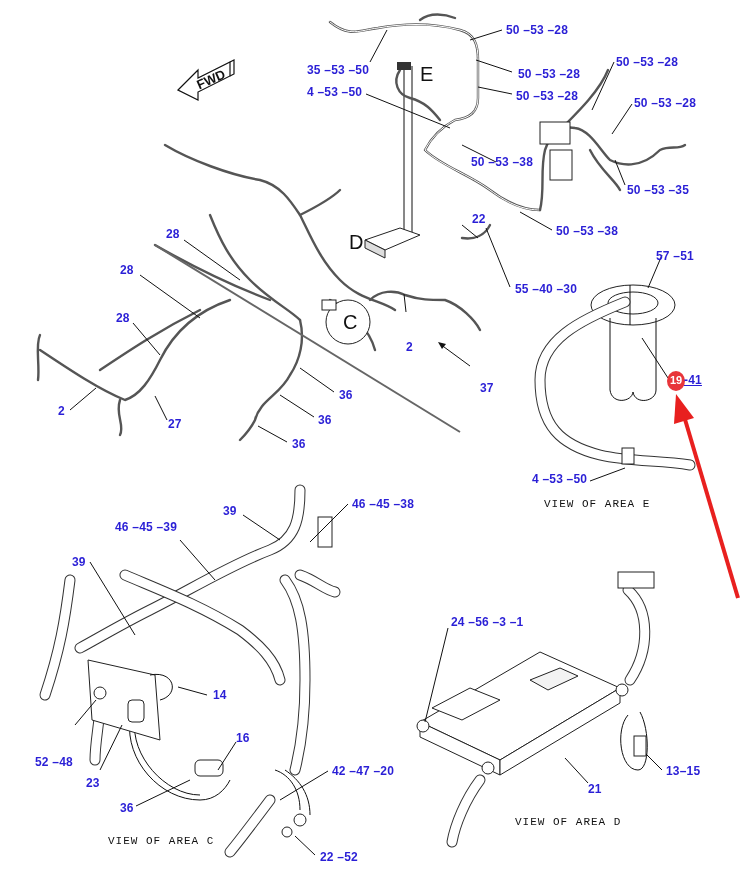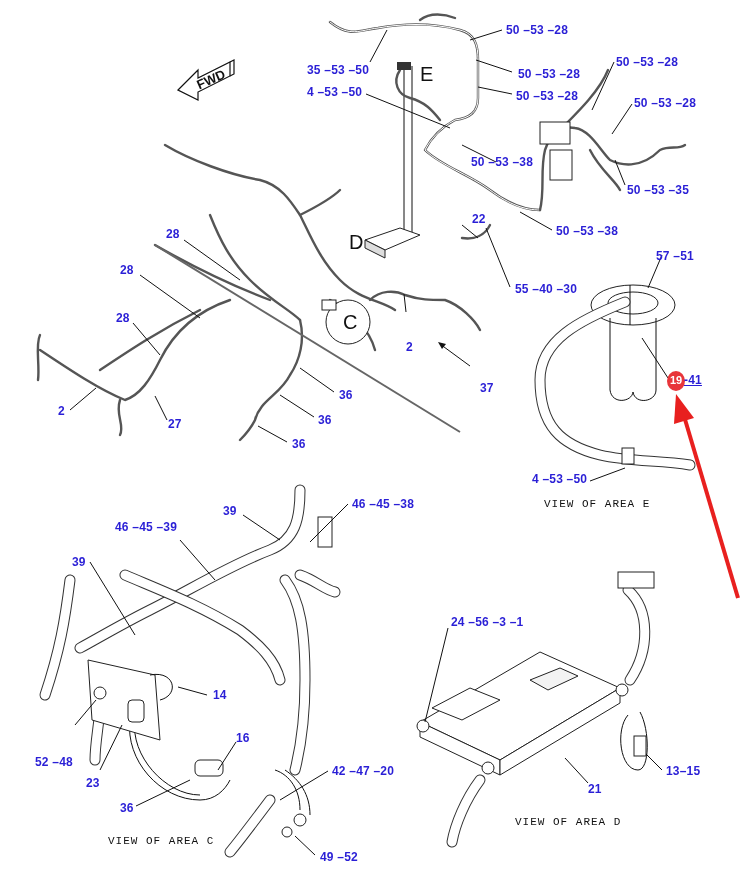--- a/index.html
+++ b/index.html
@@ -224,21 +224,21 @@
   <div class="callout" style="left:352px;top:497px;">46 –45 –38</div>
   <div class="callout" style="left:223px;top:504px;">39</div>
   <div class="callout" style="left:115px;top:520px;">46 –45 –39</div>
   <div class="callout" style="left:72px;top:555px;">39</div>
   <div class="callout" style="left:213px;top:688px;">14</div>
   <div class="callout" style="left:35px;top:719px;margin-top:36px;">52 –48</div>
   <div class="callout" style="left:236px;top:731px;">16</div>
   <div class="callout" style="left:86px;top:776px;">23</div>
   <div class="callout" style="left:332px;top:764px;">42 –47 –20</div>
   <div class="callout" style="left:120px;top:801px;">36</div>
-  <div class="callout" style="left:320px;top:850px;">49 –52</div>
+  <div class="callout" style="left:320px;top:850px;">22 –52</div>
   <div class="view-title" style="left:108px;top:835px;">VIEW OF AREA C</div>
 
   <div class="callout" style="left:451px;top:615px;">24 –56 –3 –1</div>
   <div class="callout" style="left:666px;top:764px;">13–15</div>
   <div class="callout" style="left:588px;top:782px;">21</div>
   <div class="view-title" style="left:515px;top:816px;text-align:right;">VIEW OF AREA D</div>
 
 </div>
 
 </body></html>

